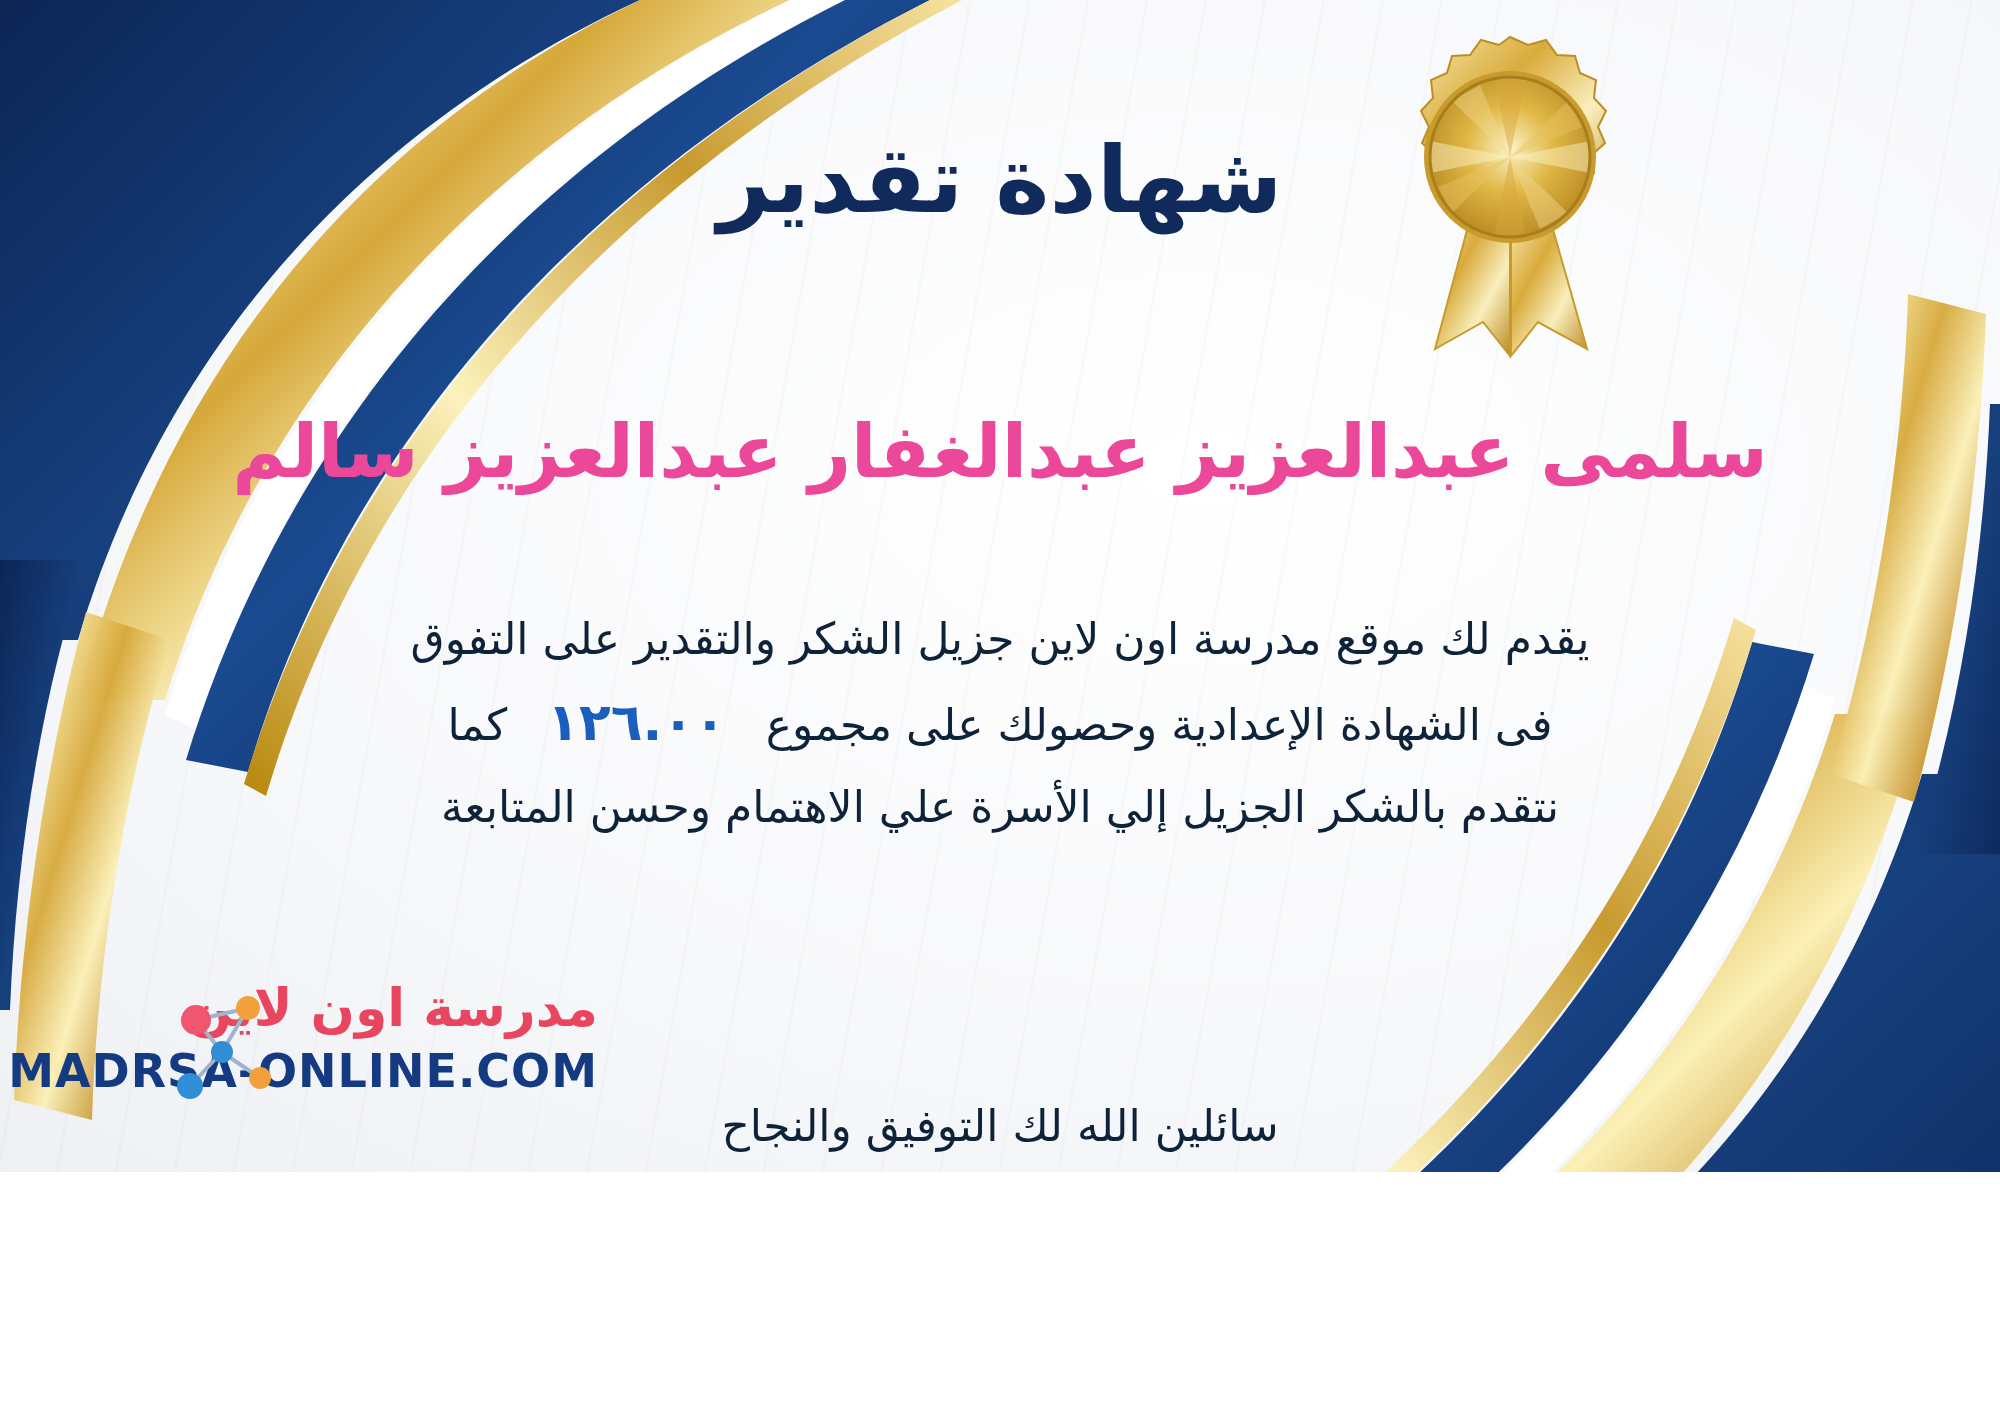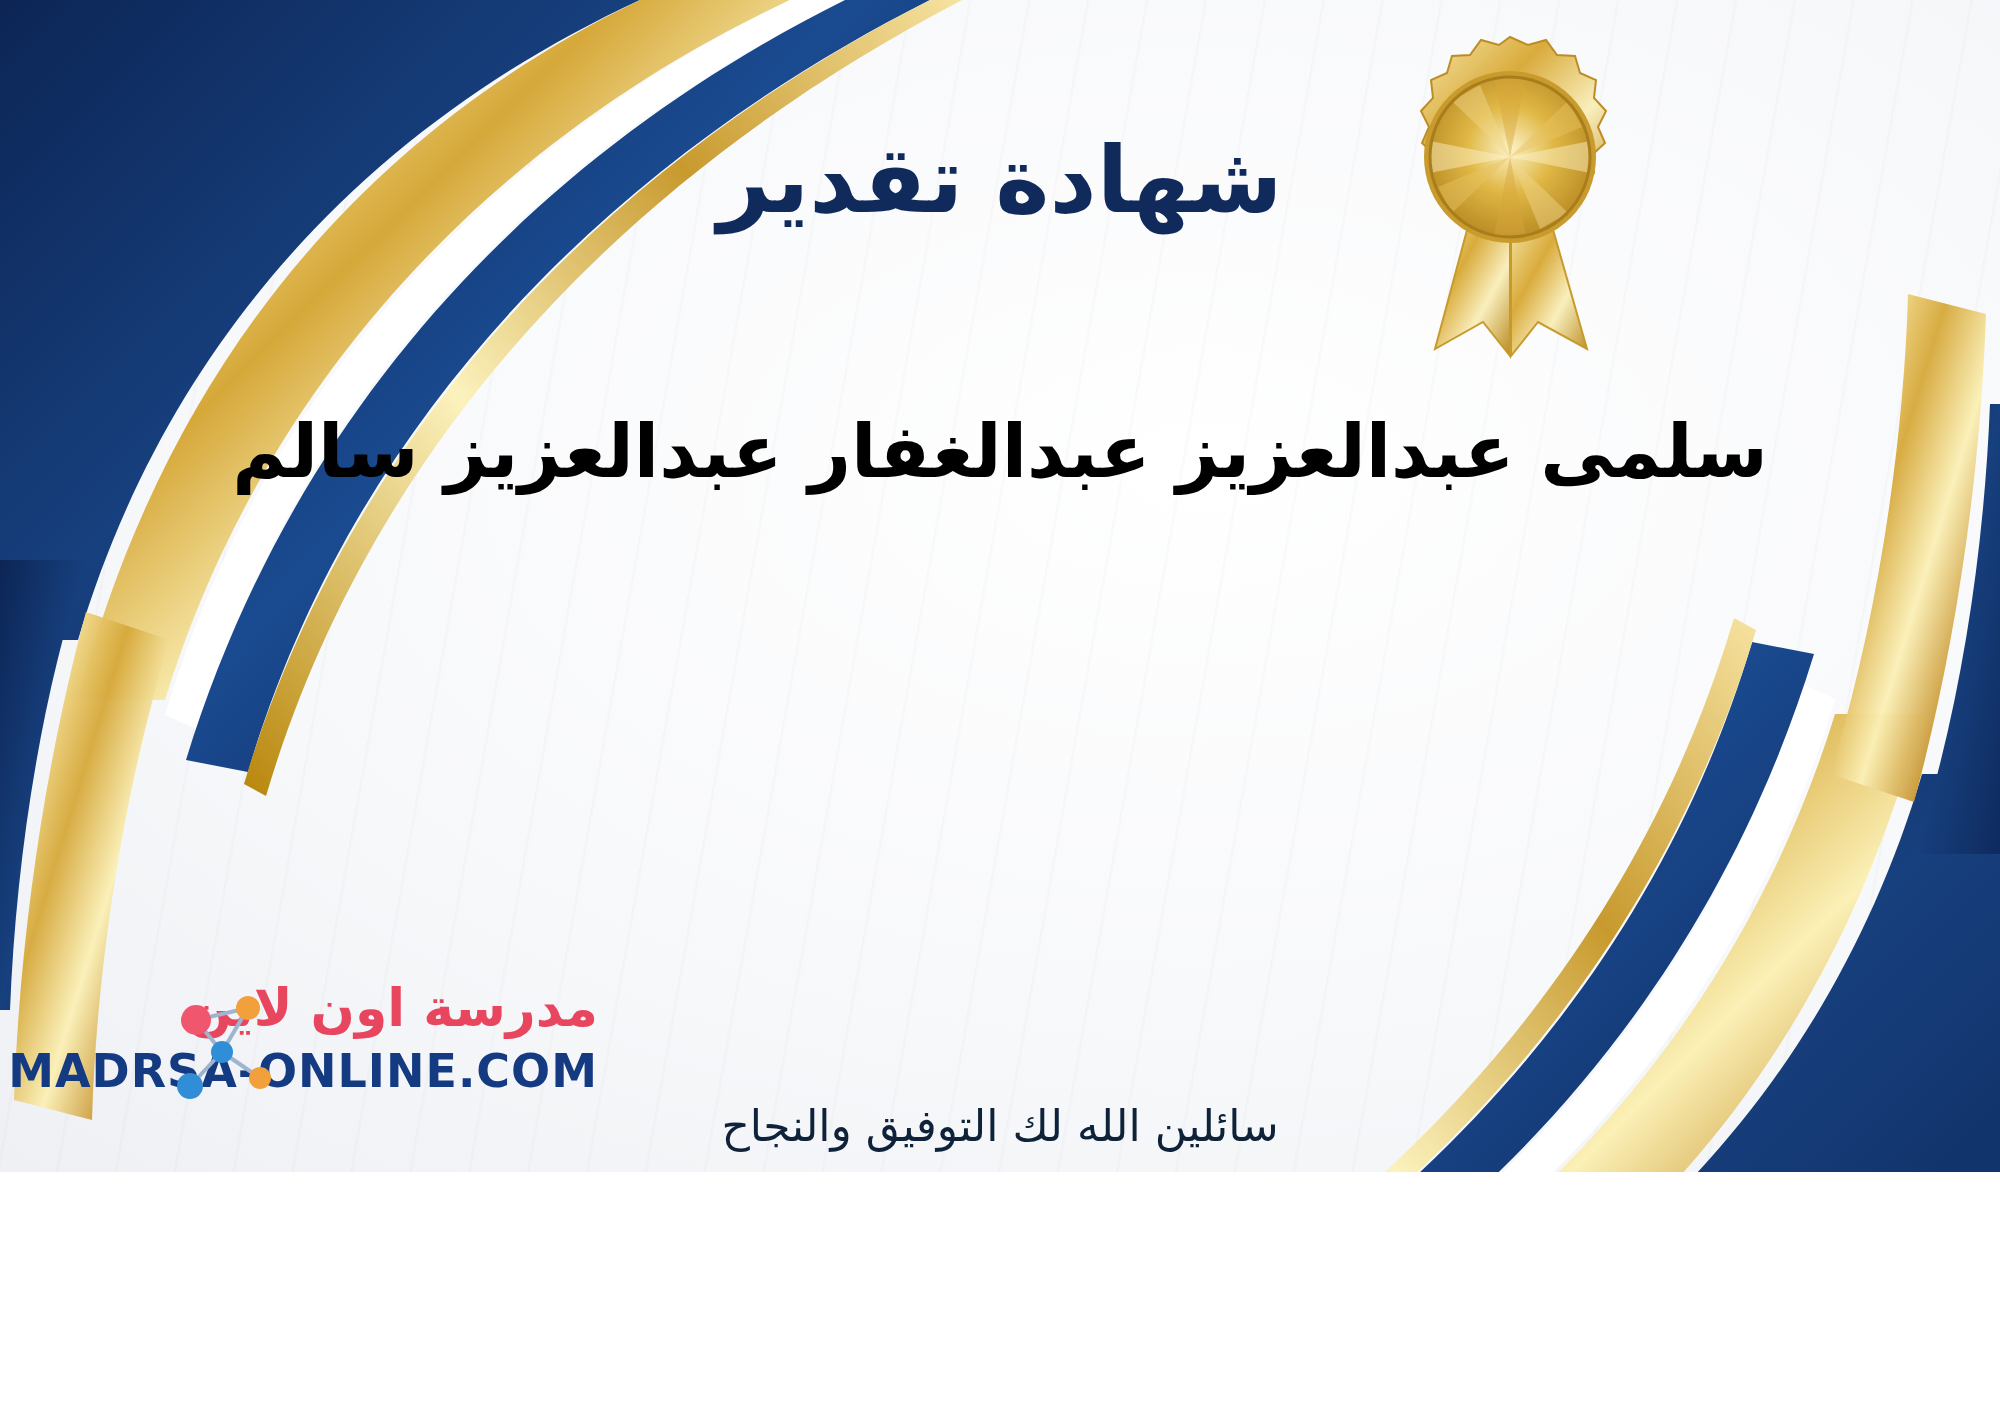--- a/index.html
+++ b/index.html
@@ -77,21 +77,21 @@
     line-height: 1.1;
   }
 
   .recipient-name {
     position: absolute;
     top: 405px;
     left: 60px;
     right: 60px;
     font-size: 74px;
     font-weight: 700;
-    color: #000000;
+    color: #ec4899;
     line-height: 1.25;
   }
 
   .body-text {
     position: absolute;
     top: 600px;
     left: 140px;
     right: 140px;
     font-size: 44px;
     color: #0e2239;
@@ -258,20 +258,29 @@
       <circle r="80" fill="none" stroke="#a87d1c" stroke-width="3"></circle>
     </g>
   </svg>
 
   <div class="content">
 
     <div class="cert-title">شهادة تقدير</div>
 
     <div class="recipient-name">سلمى عبدالعزيز عبدالغفار عبدالعزيز سالم</div>
 
+    <div class="body-text">
+      <span class="body-line">يقدم لك موقع مدرسة اون لاين جزيل الشكر  والتقدير على التفوق</span>
+      <span class="body-line">
+        <span>فى الشهادة الإعدادية وحصولك على مجموع</span>
+        <span class="score">١٢٦.٠٠</span>
+        <span>كما</span>
+      </span>
+      <span class="body-line">نتقدم  بالشكر الجزيل إلي الأسرة علي الاهتمام وحسن المتابعة</span>
+    </div>
 
     <div class="closing-text">سائلين الله لك التوفيق  والنجاح</div>
   </div>
 
   <div class="brand">
     <div class="brand-name">مدرسة اون لاين</div>
     <div class="brand-url">MADRSA-ONLINE.COM</div>
     <svg class="brand-mark" viewBox="0 0 130 130">
       <line x1="40" y1="34" x2="92" y2="22" stroke="#9fb4cf" stroke-width="4"></line>
       <line x1="40" y1="34" x2="66" y2="66" stroke="#9fb4cf" stroke-width="4"></line>

